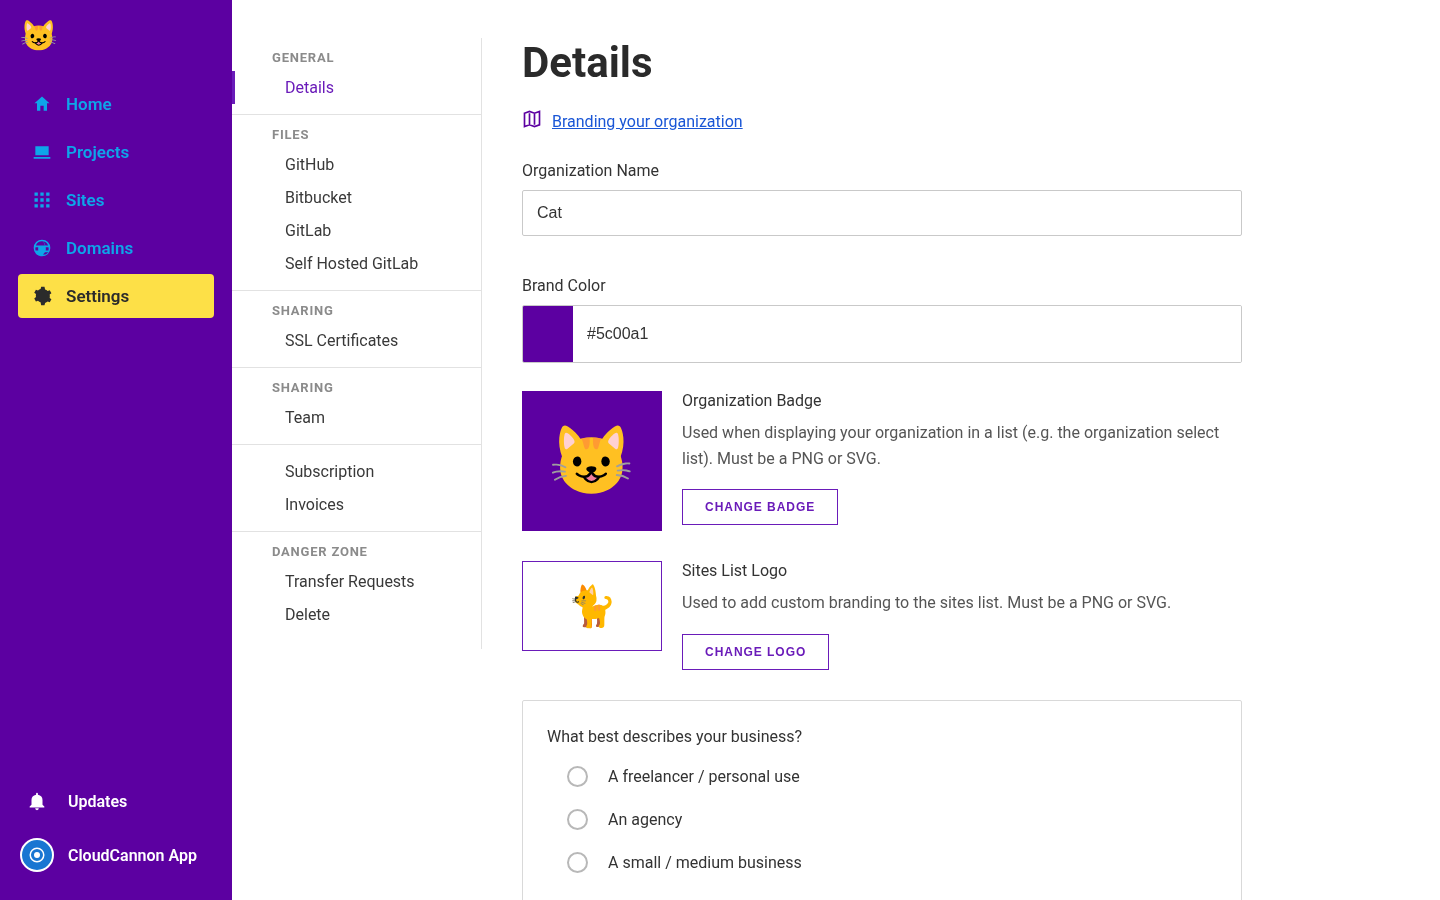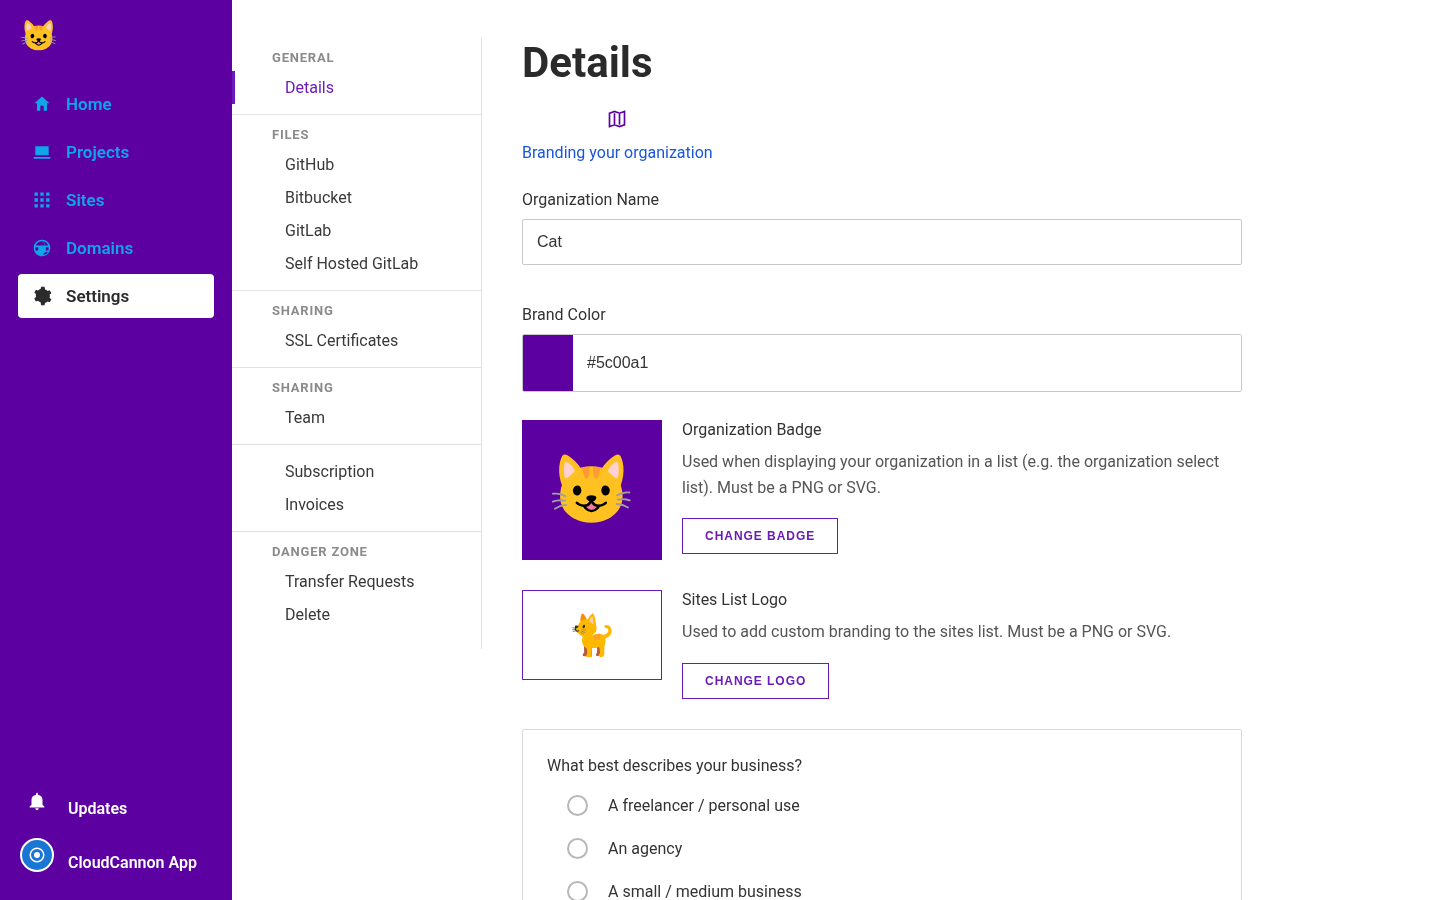--- a/index.html
+++ b/index.html
@@ -35,42 +35,42 @@
     align-items: center;
     gap: 14px;
     color: #0ea5e9;
     font-size: 17px;
     font-weight: 600;
     padding: 12px 14px;
     border-radius: 4px;
     cursor: pointer;
   }
   .nav-item.active {
-    background: #ffffff;
+    background: #fde047;
     color: #2b2b2b;
   }
   .nav-icon {
     width: 20px;
     height: 20px;
     display: inline-flex;
     align-items: center;
     justify-content: center;
     flex-shrink: 0;
   }
   .nav-icon svg { width: 20px; height: 20px; fill: currentColor; }
 
   .sidebar-bottom {
     margin-top: auto;
     display: flex;
     flex-direction: column;
     gap: 0px;
   }
   .bottom-item {
     display: flex;
-    align-items: flex-end;
+    align-items: center;
     gap: 14px;
     color: #fff;
     font-size: 16px;
     font-weight: 600;
     padding: 10px 2px;
     cursor: pointer;
   }
   .bottom-icon {
     width: 34px;
     height: 34px;
@@ -134,23 +134,23 @@
     font-weight: 700;
     color: #2a2a2a;
     margin-bottom: 22px;
   }
   .help-link {
     display: inline-flex;
     align-items: center;
     gap: 10px;
     color: #1a56d6;
     font-size: 16px;
+    text-decoration: underline;
     cursor: pointer;
     margin-bottom: 28px;
-    flex-direction: column;
   }
   .help-link svg { width: 20px; height: 20px; fill: #5c00a1; }
 
   .field-label {
     font-size: 16px;
     color: #333;
     margin-bottom: 10px;
   }
   .text-input {
     width: 720px;

